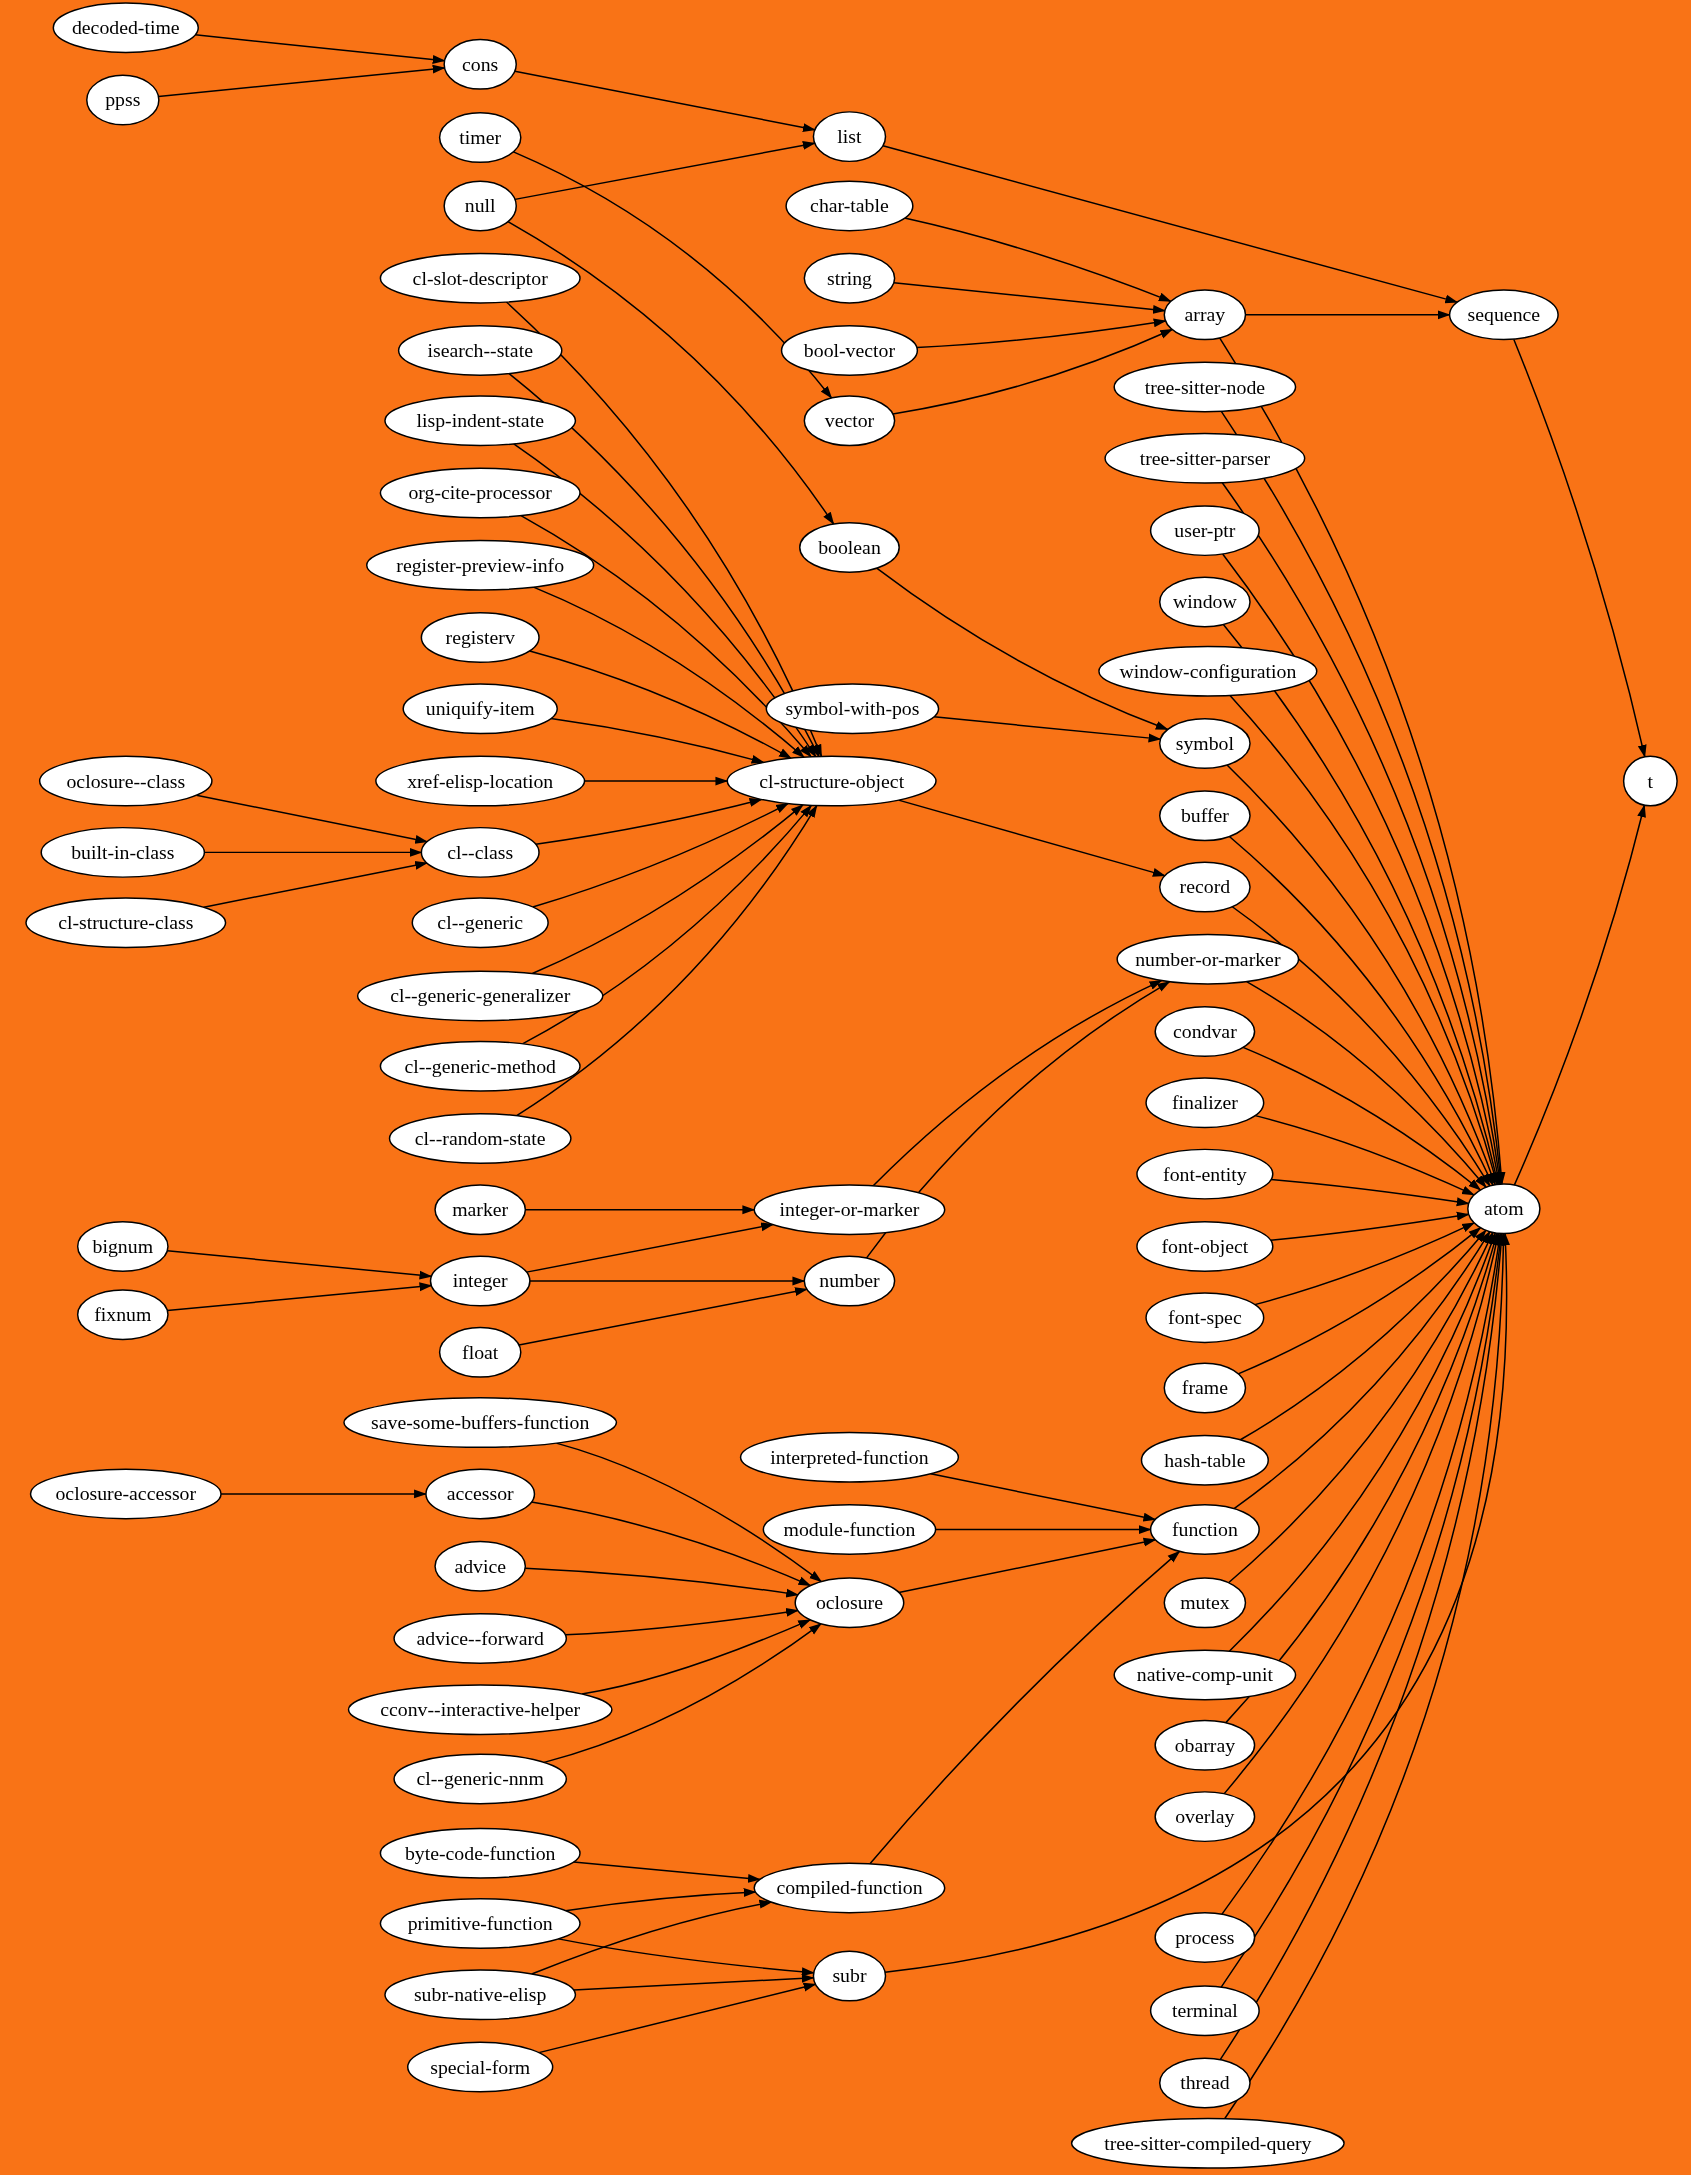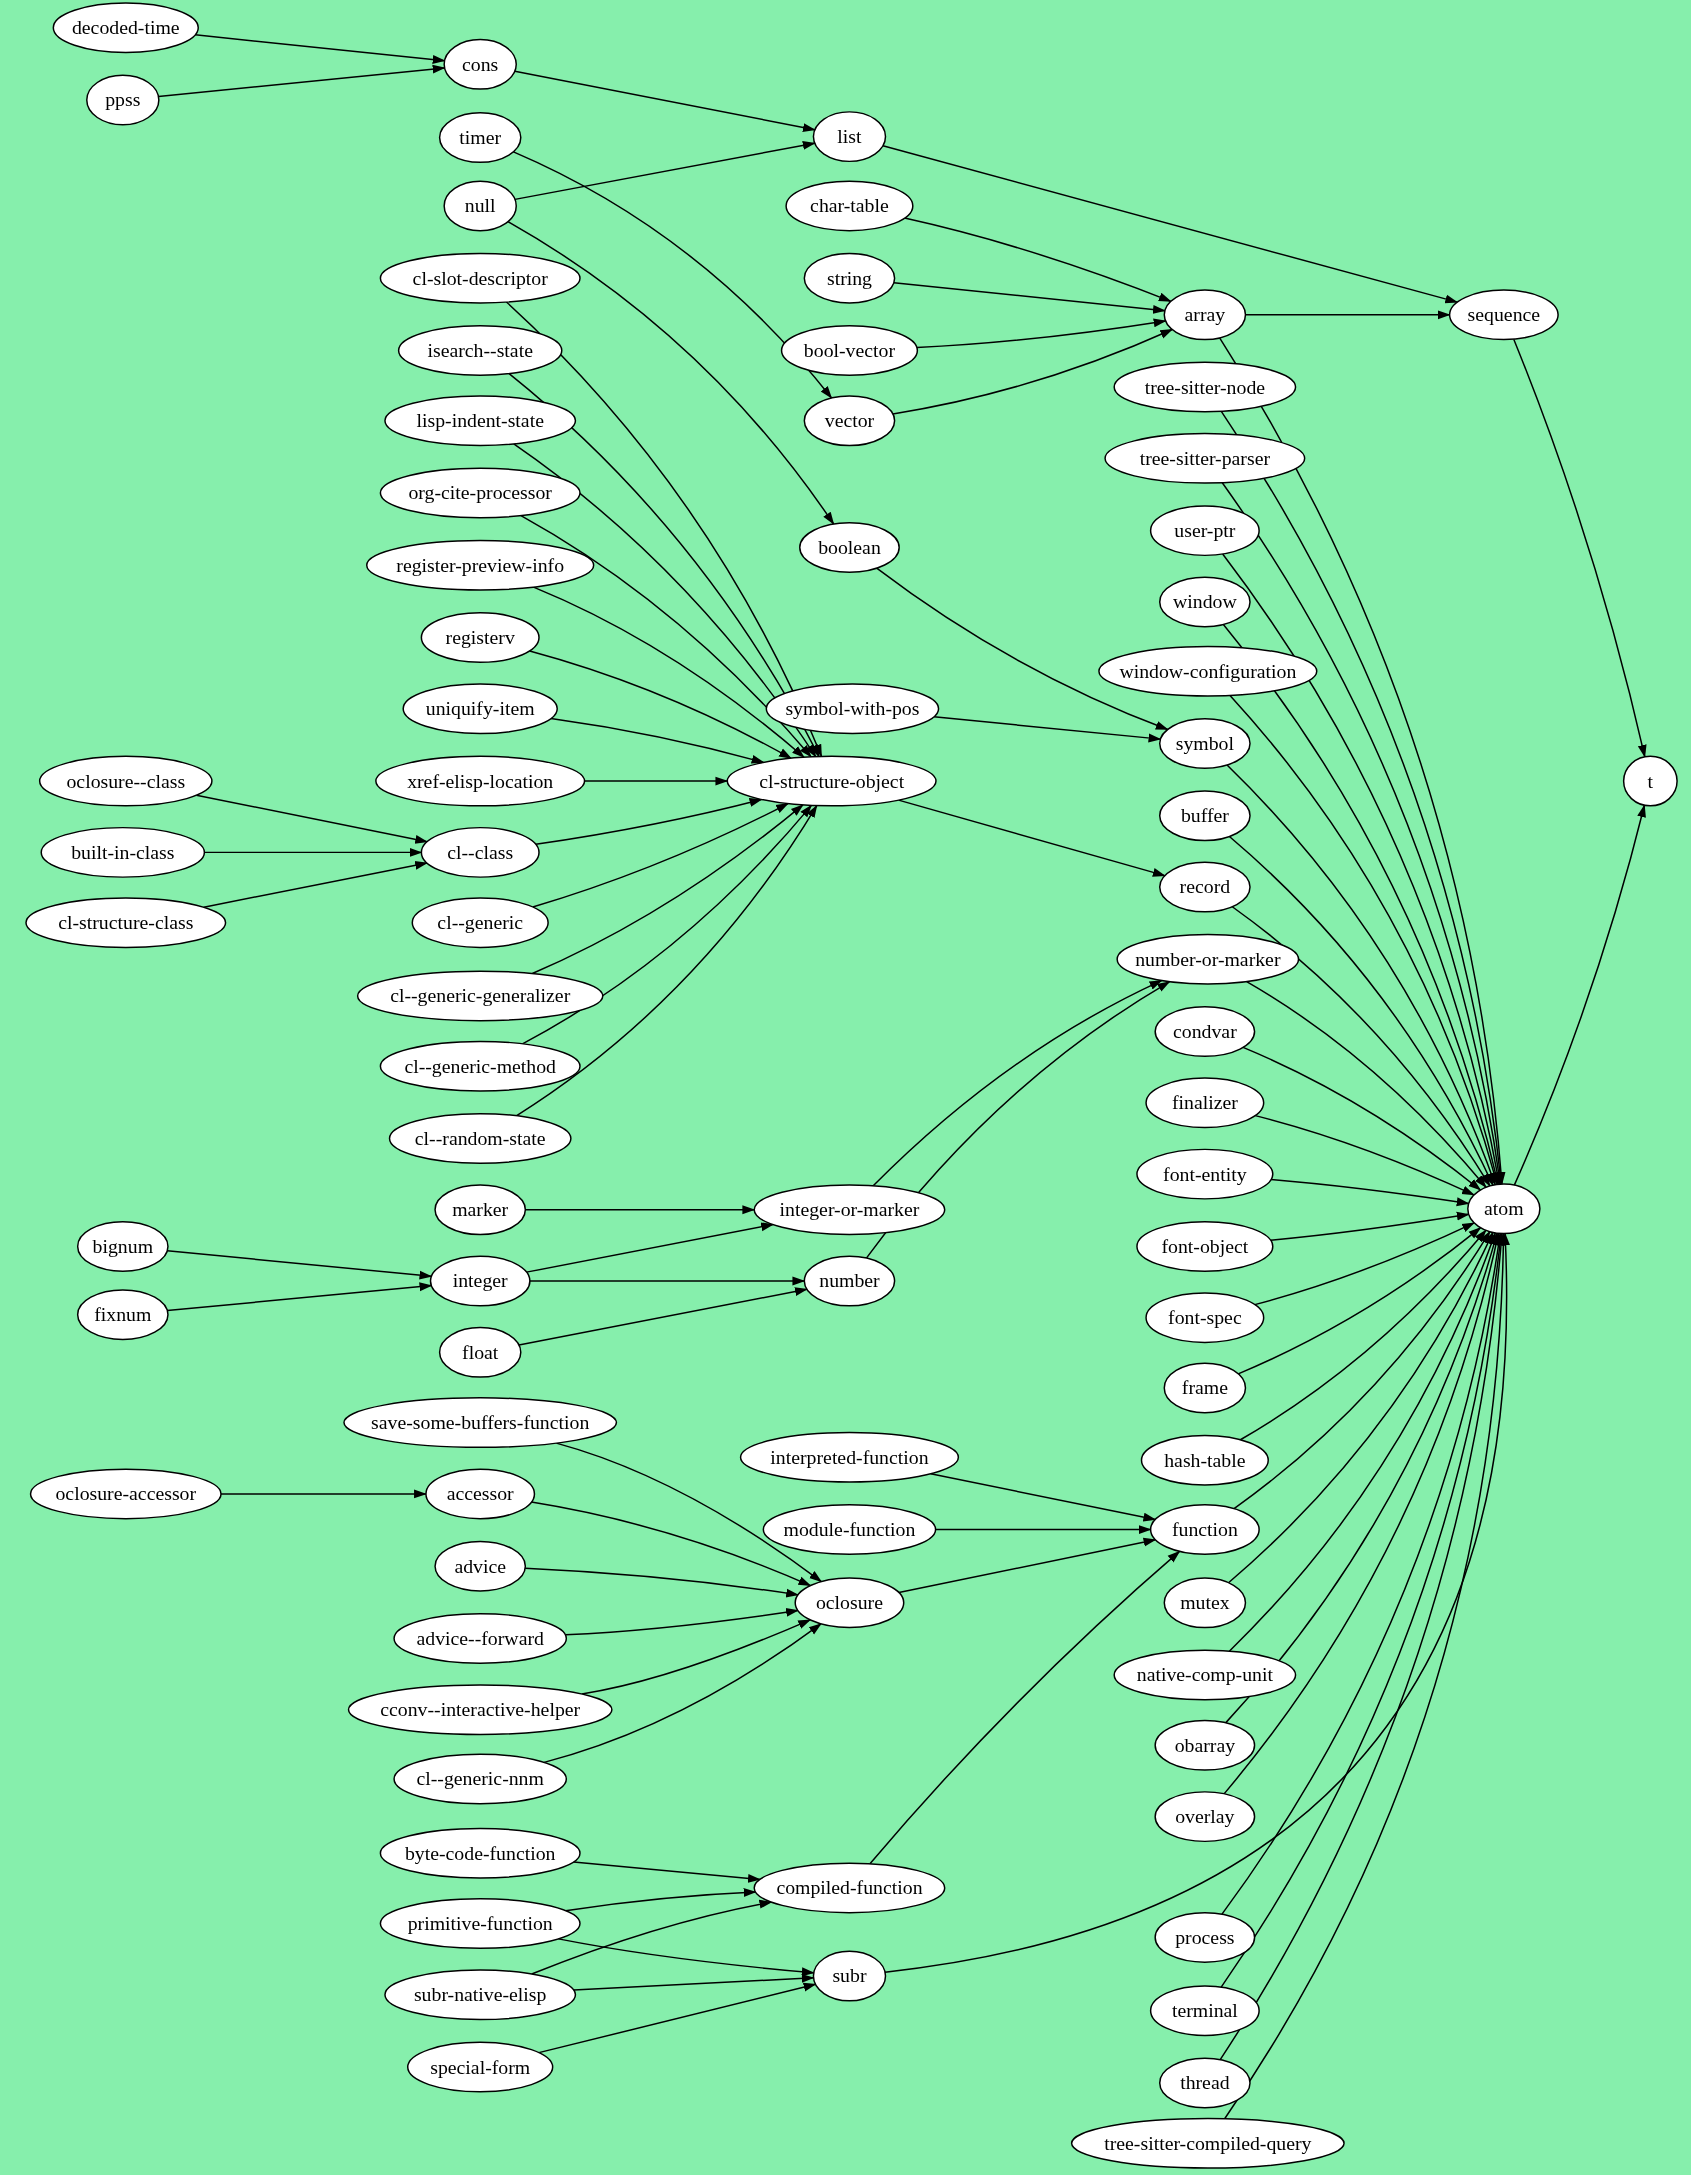--- a/index.html
+++ b/index.html
@@ -3,21 +3,21 @@
 <meta charset="utf-8">
 <style>
   html, body {
     margin: 0;
     padding: 0;
     background: #ffffff;
   }
   .page {
     width: 1692px;
     height: 2175px;
-    background: #86efac;
+    background: #f97316;
     position: relative;
     overflow: hidden;
   }
   svg { display: block; }
   .edge {
     fill: none;
     stroke: #000000;
     stroke-width: 1.5px;
   }
   .node-shape {

